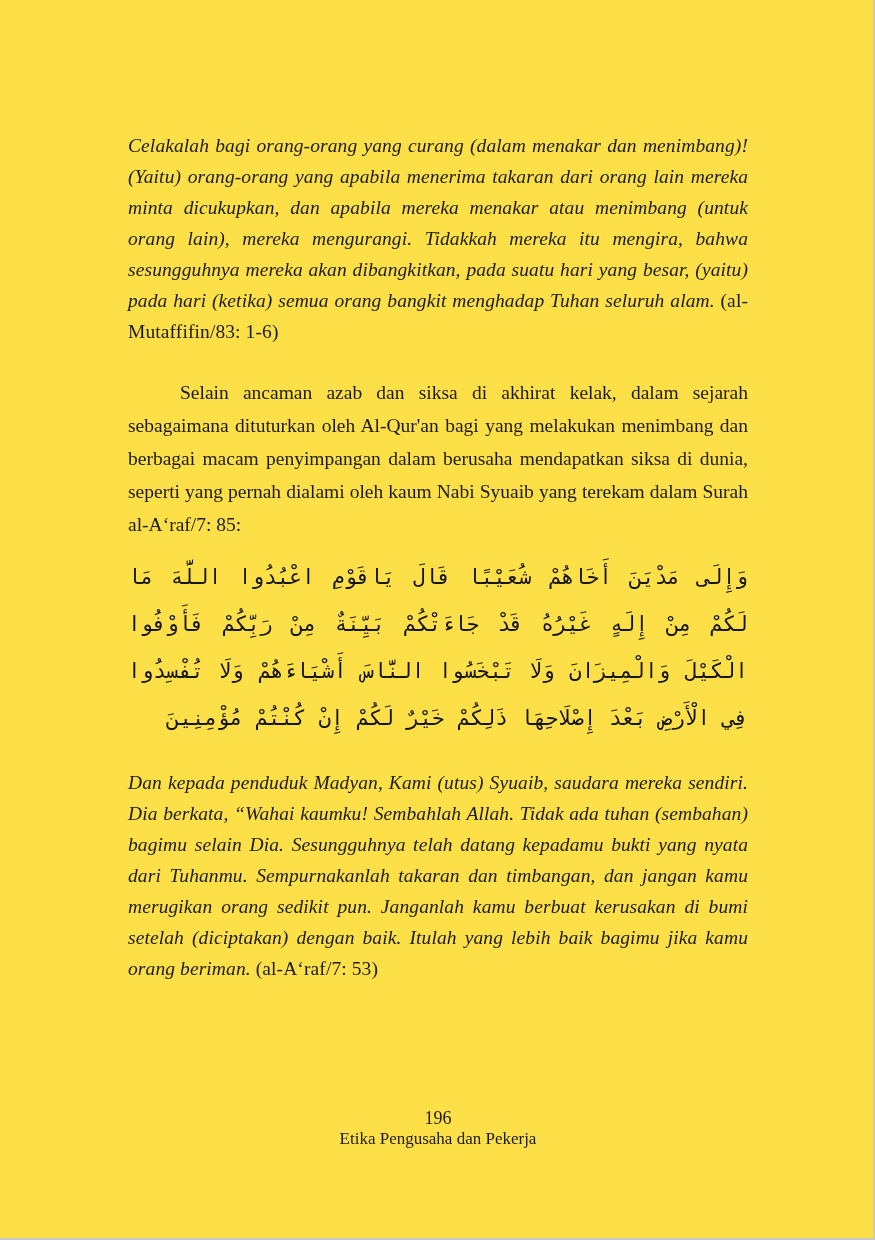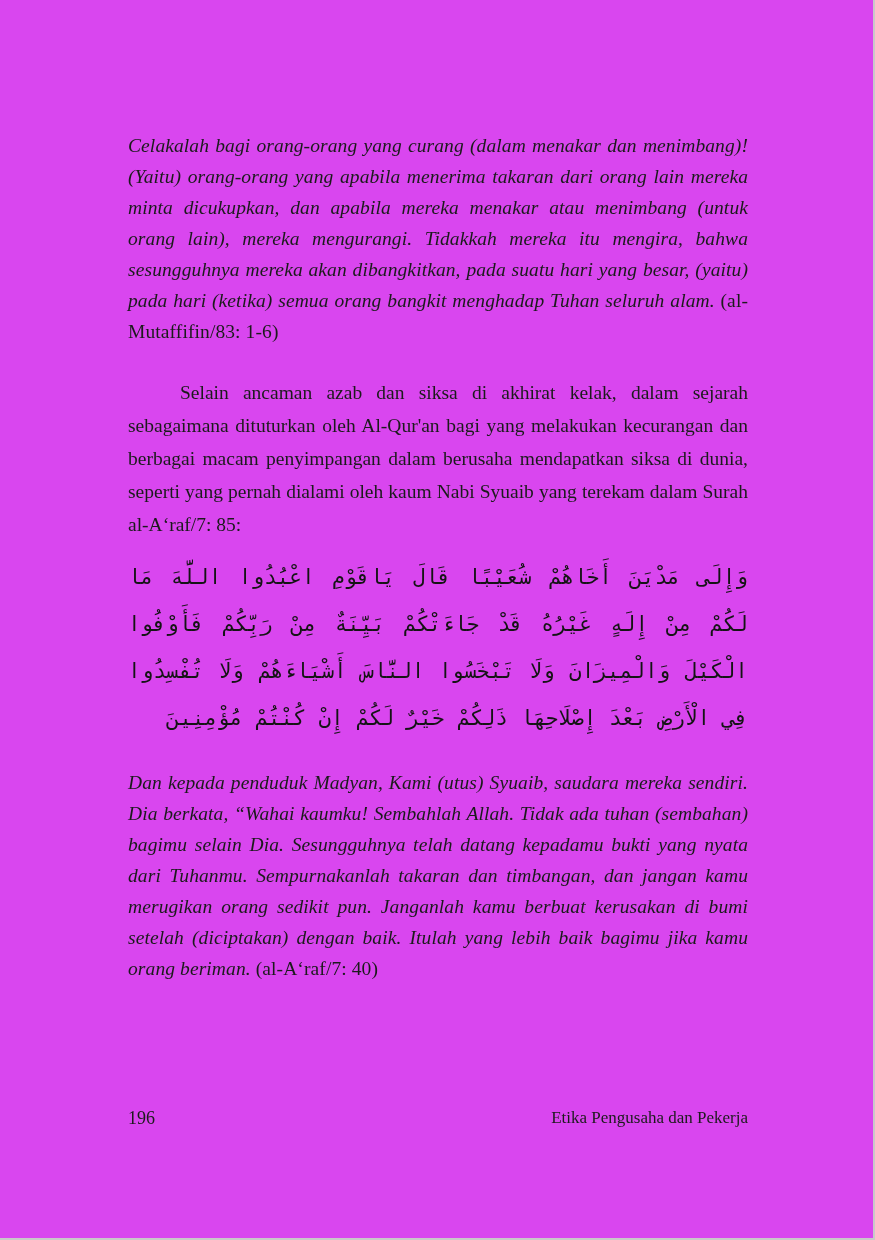--- a/index.html
+++ b/index.html
@@ -6,21 +6,21 @@
   html, body {
     margin: 0;
     padding: 0;
     background: #e8e8e8;
   }
   .page {
     position: relative;
     width: 875px;
     height: 1240px;
     margin: 0 auto;
-    background: #d946ef;
+    background: #fde047;
     color: #1b1b1b;
     font-family: "Liberation Serif", serif;
     overflow: hidden;
     border-right: 2px solid #c9c9c9;
     border-bottom: 2px solid #c9c9c9;
   }
   .content {
     position: absolute;
     left: 128px;
     width: 620px;
@@ -57,45 +57,46 @@
   .quote-bottom {
     margin-top: 24px;
   }
   .footer {
     position: absolute;
     left: 128px;
     width: 620px;
     top: 1108px;
     display: flex;
     justify-content: space-between;
-    align-items: flex-start;
+    align-items: center;
     font-size: 18px;
+    flex-direction: column;
   }
   .footer .page-number {
     font-style: normal;
   }
   .footer .running-title {
     font-size: 17px;
   }
 </style>
 </head>
 <body>
 
 <div class="page">
   <div class="content">
 
     <p class="quote"><span>Celakalah bagi orang-orang yang curang (dalam menakar dan menimbang)! (Yaitu) orang-orang yang apabila menerima takaran dari orang lain mereka minta dicukupkan, dan apabila mereka menakar atau menimbang (untuk orang lain), mereka mengurangi. Tidakkah mereka itu mengira, bahwa sesungguhnya mereka akan dibangkitkan, pada suatu hari yang besar, (yaitu) pada hari (ketika) semua orang bangkit menghadap Tuhan seluruh alam.</span>
       <span class="roman">(al-Mutaffifin/83: 1-6)</span></p>
 
-    <p class="body-para">Selain ancaman azab dan siksa di akhirat kelak, dalam sejarah sebagaimana dituturkan oleh Al-Qur'an bagi yang melakukan kecurangan dan berbagai macam penyimpangan dalam berusaha mendapatkan siksa di dunia, seperti yang pernah dialami oleh kaum Nabi Syuaib yang terekam dalam Surah al-A‘raf/7: 85:</p>
+    <p class="body-para">Selain ancaman azab dan siksa di akhirat kelak, dalam sejarah sebagaimana dituturkan oleh Al-Qur'an bagi yang melakukan menimbang dan berbagai macam penyimpangan dalam berusaha mendapatkan siksa di dunia, seperti yang pernah dialami oleh kaum Nabi Syuaib yang terekam dalam Surah al-A‘raf/7: 85:</p>
 
     <p class="arabic" dir="rtl" lang="ar">وَإِلَى مَدْيَنَ أَخَاهُمْ شُعَيْبًا قَالَ يَاقَوْمِ اعْبُدُوا اللَّهَ مَا لَكُمْ مِنْ إِلَهٍ غَيْرُهُ قَدْ جَاءَتْكُمْ بَيِّنَةٌ مِنْ رَبِّكُمْ فَأَوْفُوا الْكَيْلَ وَالْمِيزَانَ وَلَا تَبْخَسُوا النَّاسَ أَشْيَاءَهُمْ وَلَا تُفْسِدُوا فِي الْأَرْضِ بَعْدَ إِصْلَاحِهَا ذَلِكُمْ خَيْرٌ لَكُمْ إِنْ كُنْتُمْ مُؤْمِنِينَ</p>
 
     <p class="quote quote-bottom"><span>Dan kepada penduduk Madyan, Kami (utus) Syuaib, saudara mereka sendiri. Dia berkata, “Wahai kaumku! Sembahlah Allah. Tidak ada tuhan (sembahan) bagimu selain Dia. Sesungguhnya telah datang kepadamu bukti yang nyata dari Tuhanmu. Sempurnakanlah takaran dan timbangan, dan jangan kamu merugikan orang sedikit pun. Janganlah kamu berbuat kerusakan di bumi setelah (diciptakan) dengan baik. Itulah yang lebih baik bagimu jika kamu orang beriman.</span>
-      <span class="roman">(al-A‘raf/7: 40)</span></p>
+      <span class="roman">(al-A‘raf/7: 53)</span></p>
 
   </div>
 
   <div class="footer">
     <span class="page-number">196</span>
     <span class="running-title">Etika Pengusaha dan Pekerja</span>
   </div>
 </div>
 
 </body></html>

